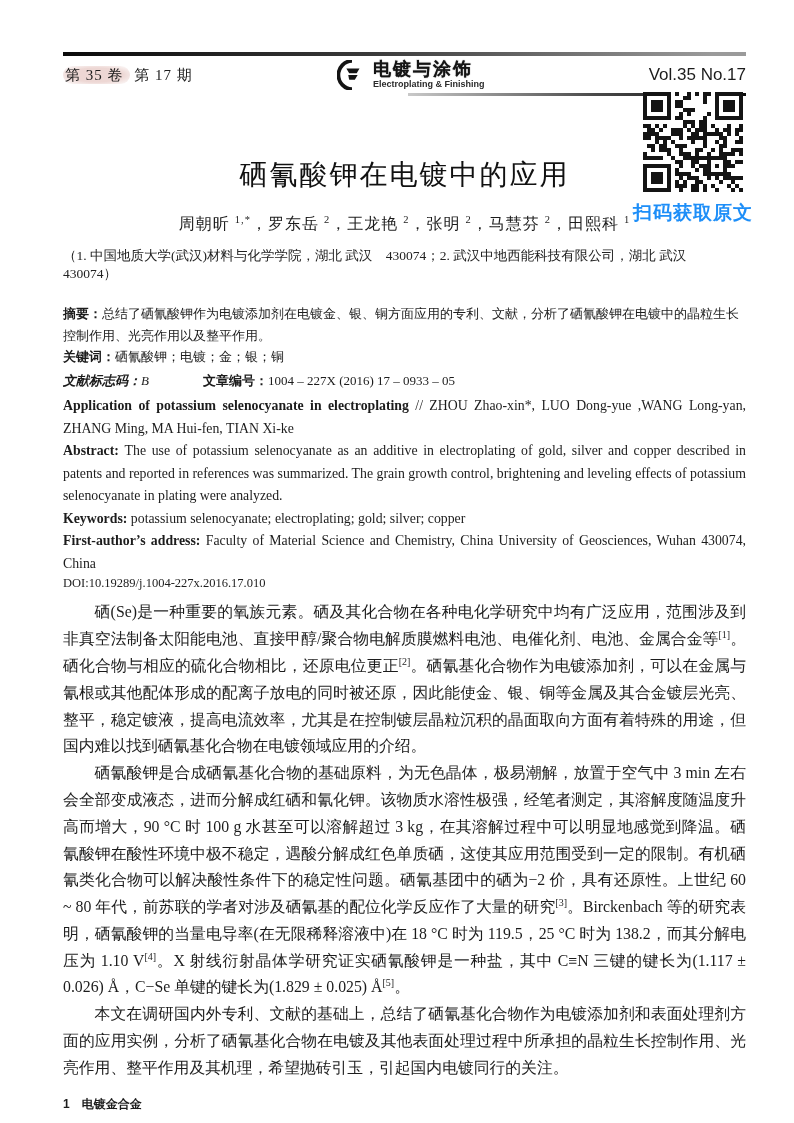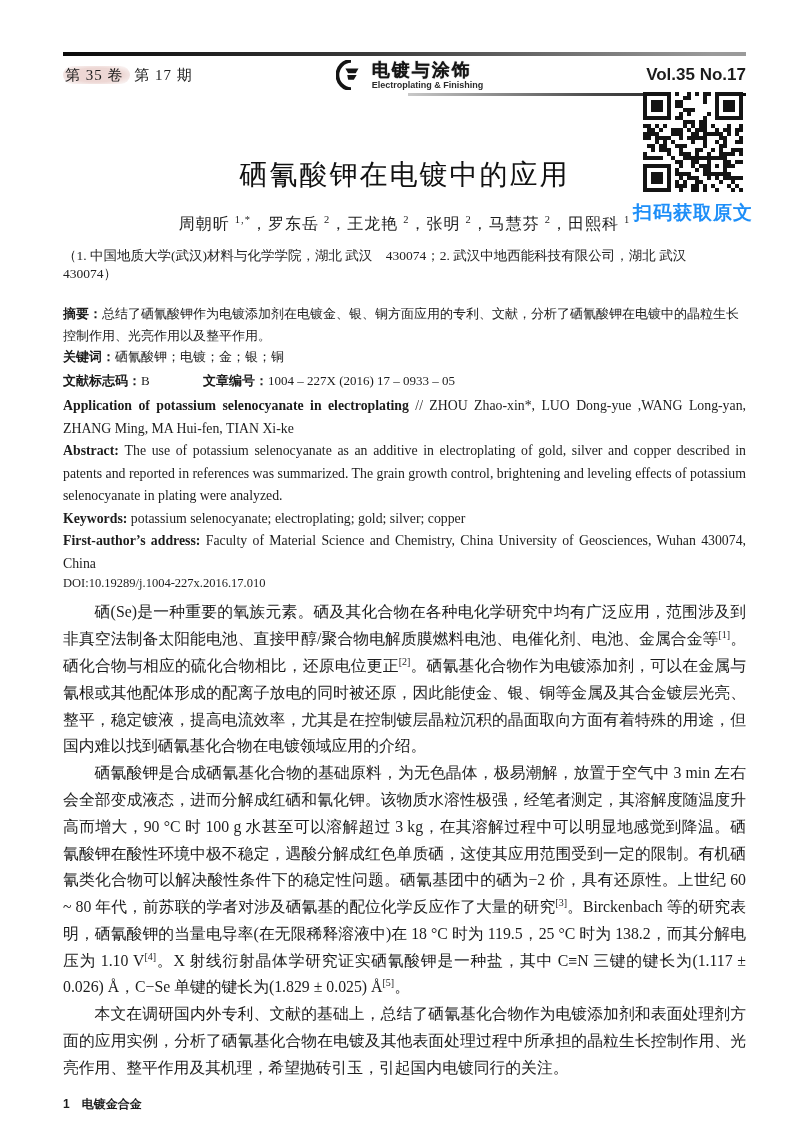--- a/index.html
+++ b/index.html
@@ -21,26 +21,26 @@
   }
   .header-row{
     display:flex;align-items:center;justify-content:space-between;
     margin:2px 48px 0 63px;height:34px;
   }
   .issue-cn{font-size:15px;letter-spacing:1px;white-space:nowrap;}
   .issue-cn .hl{
     background:radial-gradient(ellipse at center,#edd7d4 55%,rgba(237,215,212,0) 100%);
     border-radius:12px;padding:1px 6px 1px 2px;
   }
-  .logo{display:flex;align-items:center;gap:6px;transform:translatex(-10px);}
+  .logo{display:flex;align-items:flex-start;gap:6px;transform:translatex(-10px);}
   .logo-icon{width:30px;height:30px;flex:0 0 auto;}
   .logo-txt{display:flex;flex-direction:column;line-height:1;}
   .logo-cn{font-family:"Liberation Sans","DejaVu Sans",sans-serif;font-weight:bold;font-size:18px;letter-spacing:2px;color:#141414;text-shadow:0 0 1px #444;}
   .logo-en{font-family:"Liberation Sans","DejaVu Sans",sans-serif;font-weight:bold;font-size:9px;color:#2b2b2b;margin-top:2px;}
-  .issue-en{font-family:"Liberation Sans","DejaVu Sans",sans-serif;font-weight:bold;font-size:17px;white-space:nowrap;}
+  .issue-en{font-family:"Liberation Sans","DejaVu Sans",sans-serif;font-weight:normal;font-size:17px;white-space:nowrap;}
   .sub-rule{
     margin:1px 48px 0 408px;height:3px;
     background:linear-gradient(to right,#c9c9c9,#4a4a4a 55%,#0a0a0a);
   }
 
   
   .qr-wrap{position:absolute;top:92px;right:36px;width:130px;text-align:center;}
   .qr-code{display:inline-block;width:100px;height:100px;background:#fff;}
   .qr-caption{
     margin-top:4px;
@@ -56,21 +56,21 @@
   }
   .authors{margin-top:20px;text-align:center;font-size:16px;letter-spacing:1px;}
   .authors sup{font-size:10.5px;}
   .affiliation{margin-top:12px;text-align:left;font-size:13.5px;color:#222;}
 
   
   .meta{margin-top:20px;font-size:13px;line-height:21.5px;}
   .meta .lbl{font-family:"Liberation Sans","DejaVu Sans",sans-serif;font-weight:bold;font-size:13px;}
   .meta-row{display:flex;margin-top:2px;}
   .meta-row .grp1{width:222px;}
-  .meta-row .grp2{width:140px;}
+  .meta-row .grp2{width:140px;font-style:italic;}
 
   
   .en{margin-top:4px;font-size:13.8px;line-height:22.5px;text-align:justify;}
   .en b{font-size:13.8px;}
   .en p{margin:0;}
   .doi{font-size:12.5px;margin-top:1px;}
 
   
   .body-text{margin-top:8px;font-size:15.8px;line-height:26.8px;text-align:justify;}
   .body-text p{margin:0;text-indent:2em;}

